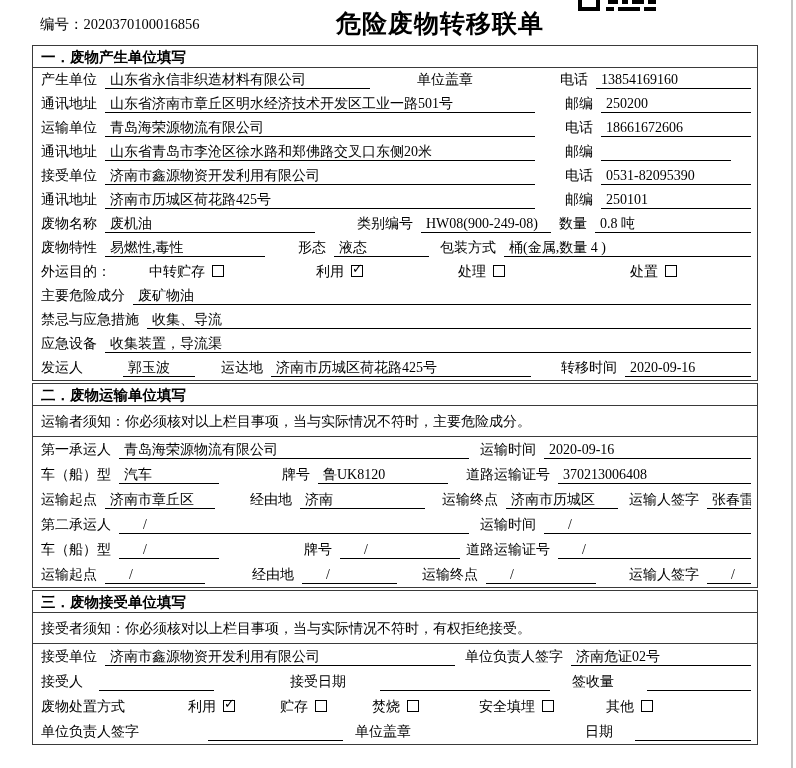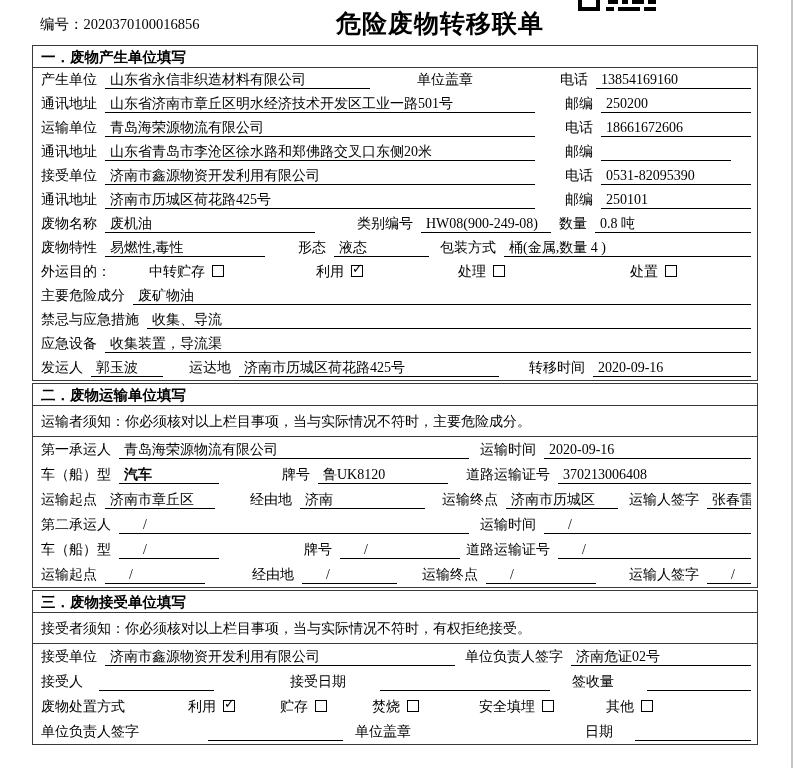--- a/index.html
+++ b/index.html
@@ -150,39 +150,39 @@
         <div class="fr">
           <span class="fl">禁忌与应急措施</span>
           <span class="fv fx">收集、导流</span>
         </div>
         <div class="fr">
           <span class="fl">应急设备</span>
           <span class="fv fx">收集装置，导流渠</span>
         </div>
         <div class="fr">
           <span class="fl">发运人</span>
-          <span class="fv" style="width: 72px;">郭玉波</span>
+          <span class="fv" style="width: 72px; margin-left: 32px;">郭玉波</span>
           <span class="fl" style="margin-left: 26px;">运达地</span>
           <span class="fv" style="width: 260px;">济南市历城区荷花路425号</span>
           <span class="fl" style="margin-left: 30px; text-align: right;">转移时间</span>
           <span class="fv fx">2020-09-16</span>
         </div>
       </div>
       <div class="section s1">
         <div class="sec-h">二．废物运输单位填写</div>
         <div class="note">运输者须知：你必须核对以上栏目事项，当与实际情况不符时，主要危险成分。</div>
         <div class="fr">
           <span class="fl">第一承运人</span>
           <span class="fv" style="width: 350px;">青岛海荣源物流有限公司</span>
           <span class="fl" style="margin-left: 11px;">运输时间</span>
           <span class="fv fx">2020-09-16</span>
         </div>
         <div class="fr">
           <span class="fl">车（船）型</span>
-          <span class="fv" style="width: 100px; font-weight: bold;">汽车</span>
+          <span class="fv" style="width: 100px;">汽车</span>
           <span class="fl" style="margin-left: 63px;">牌号</span>
           <span class="fv" style="width: 130px;">鲁UK8120</span>
           <span class="fl" style="margin-left: 18px;">道路运输证号</span>
           <span class="fv fx">370213006408</span>
         </div>
         <div class="fr">
           <span class="fl">运输起点</span>
           <span class="fv" style="width: 110px;">济南市章丘区</span>
           <span class="fl" style="margin-left: 35px;">经由地</span>
           <span class="fv" style="width: 125px;">济南</span>

